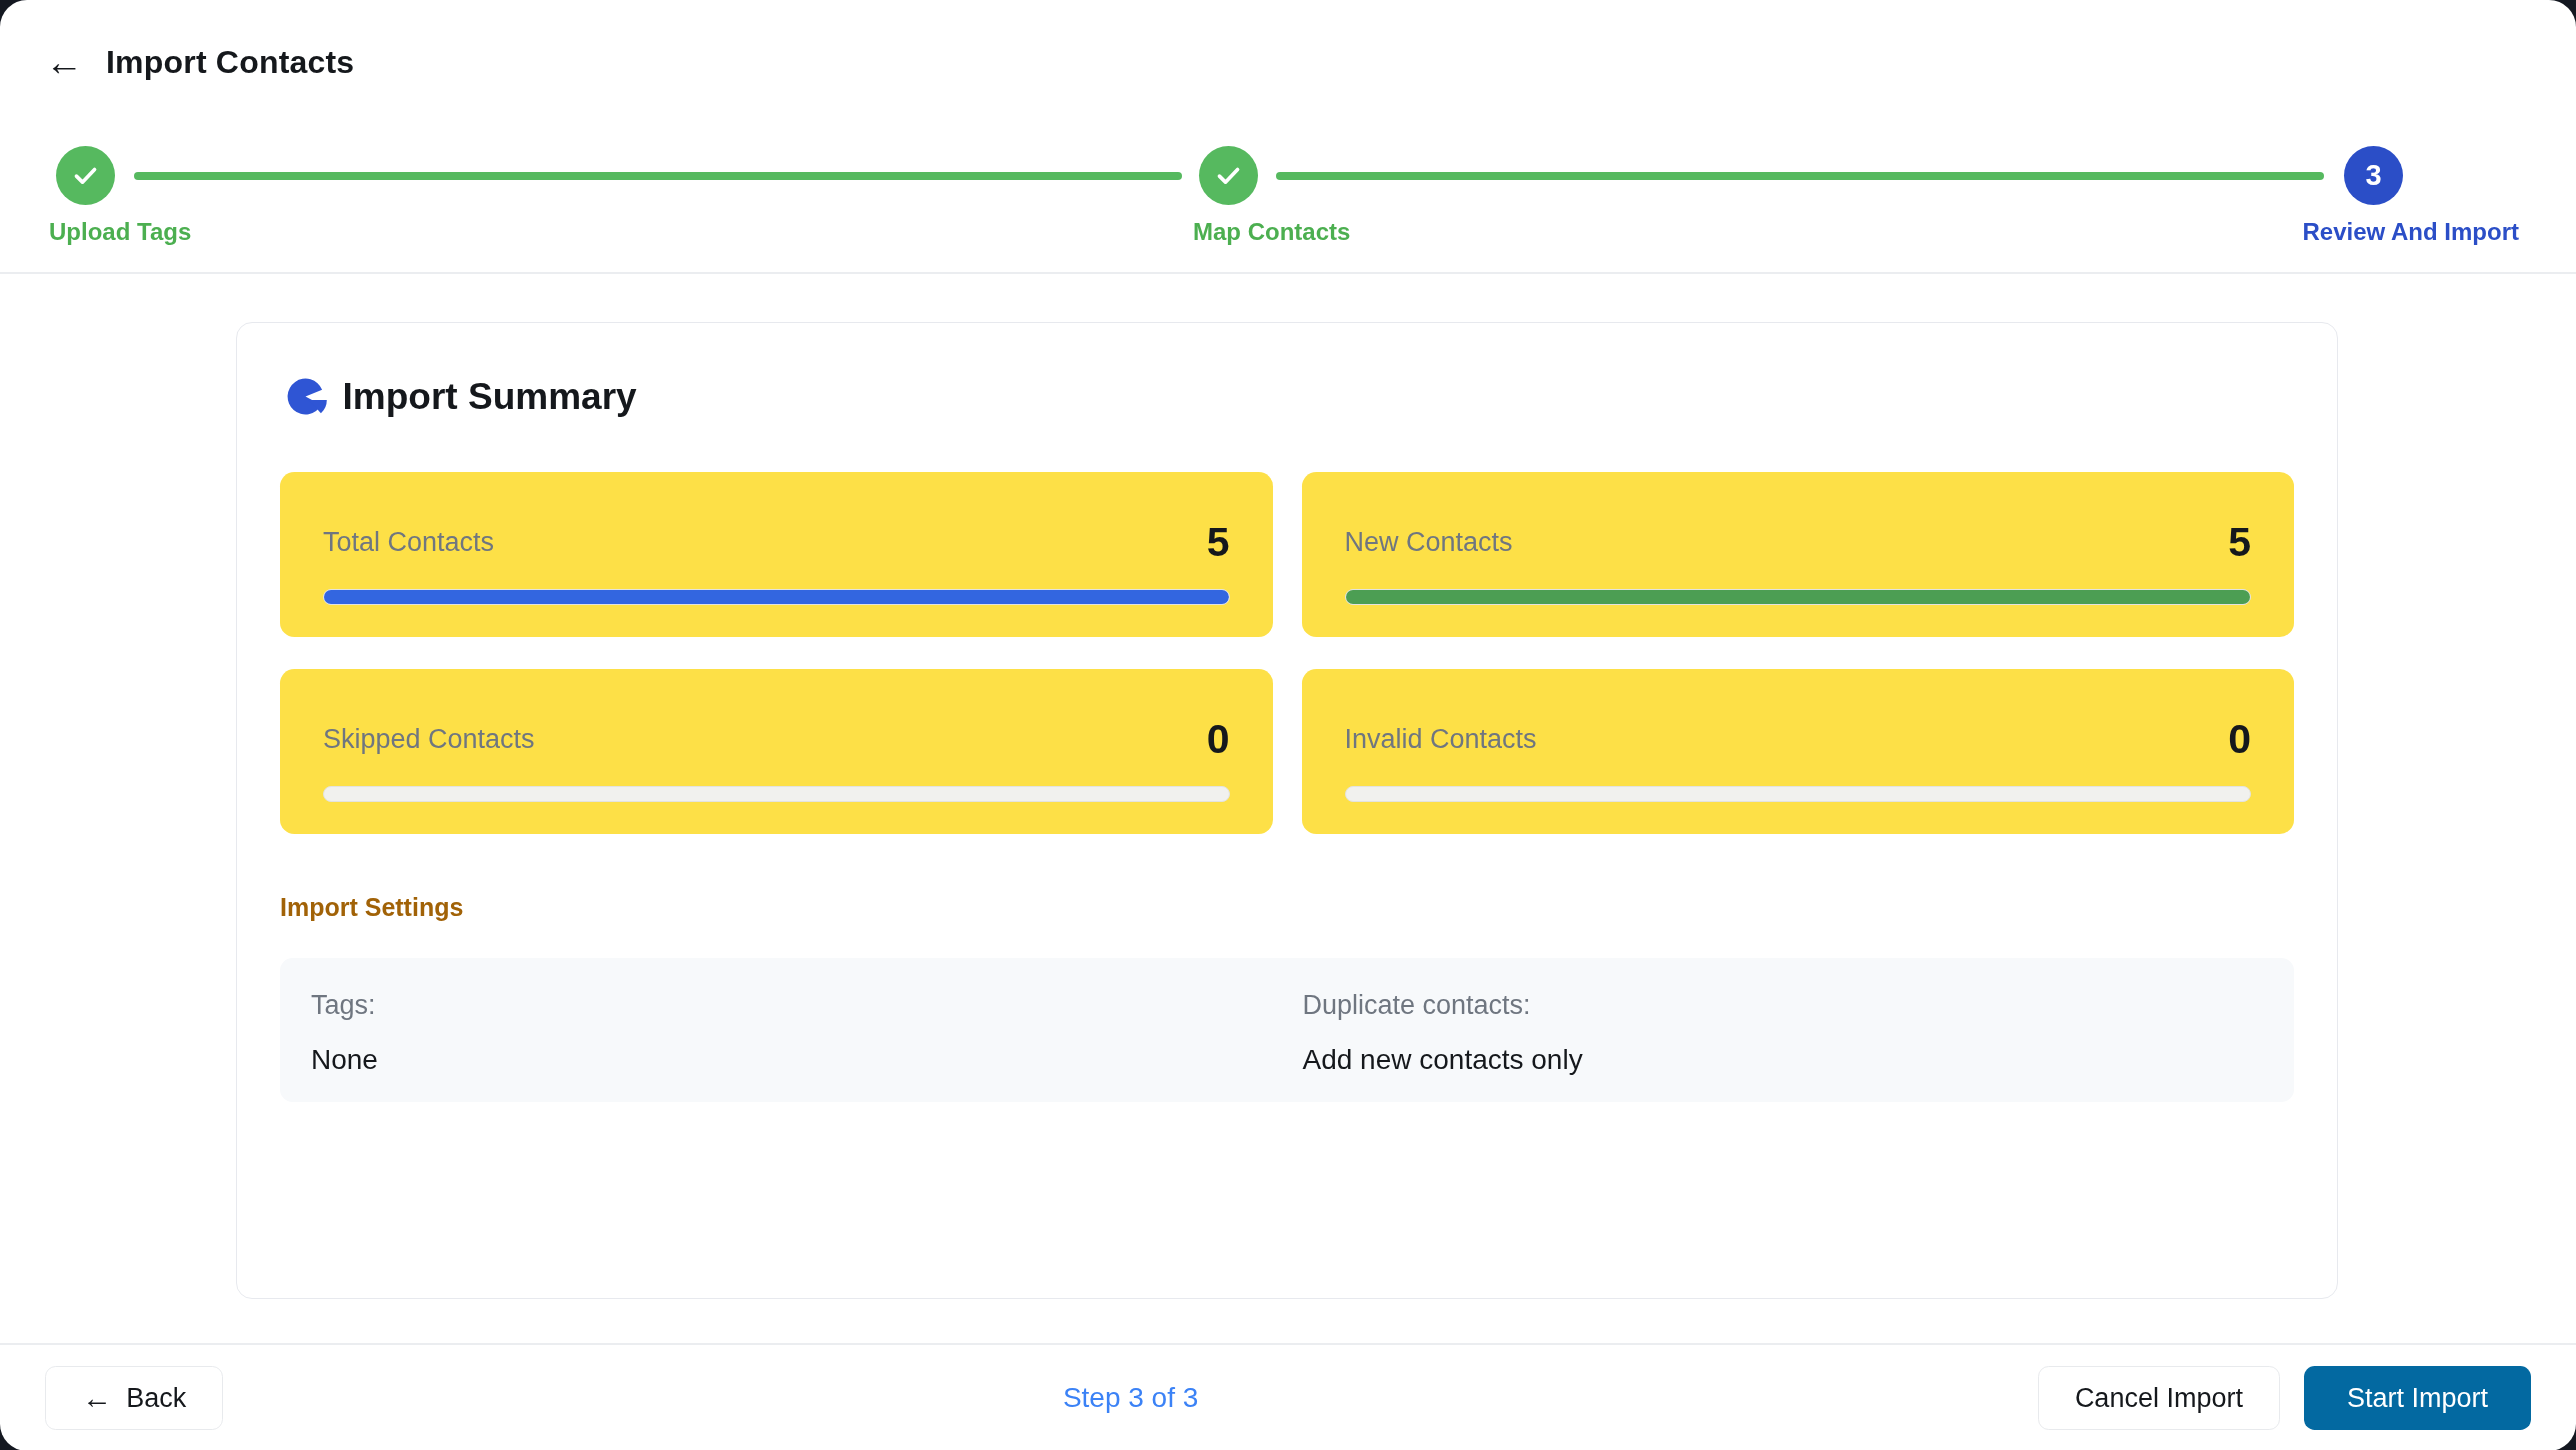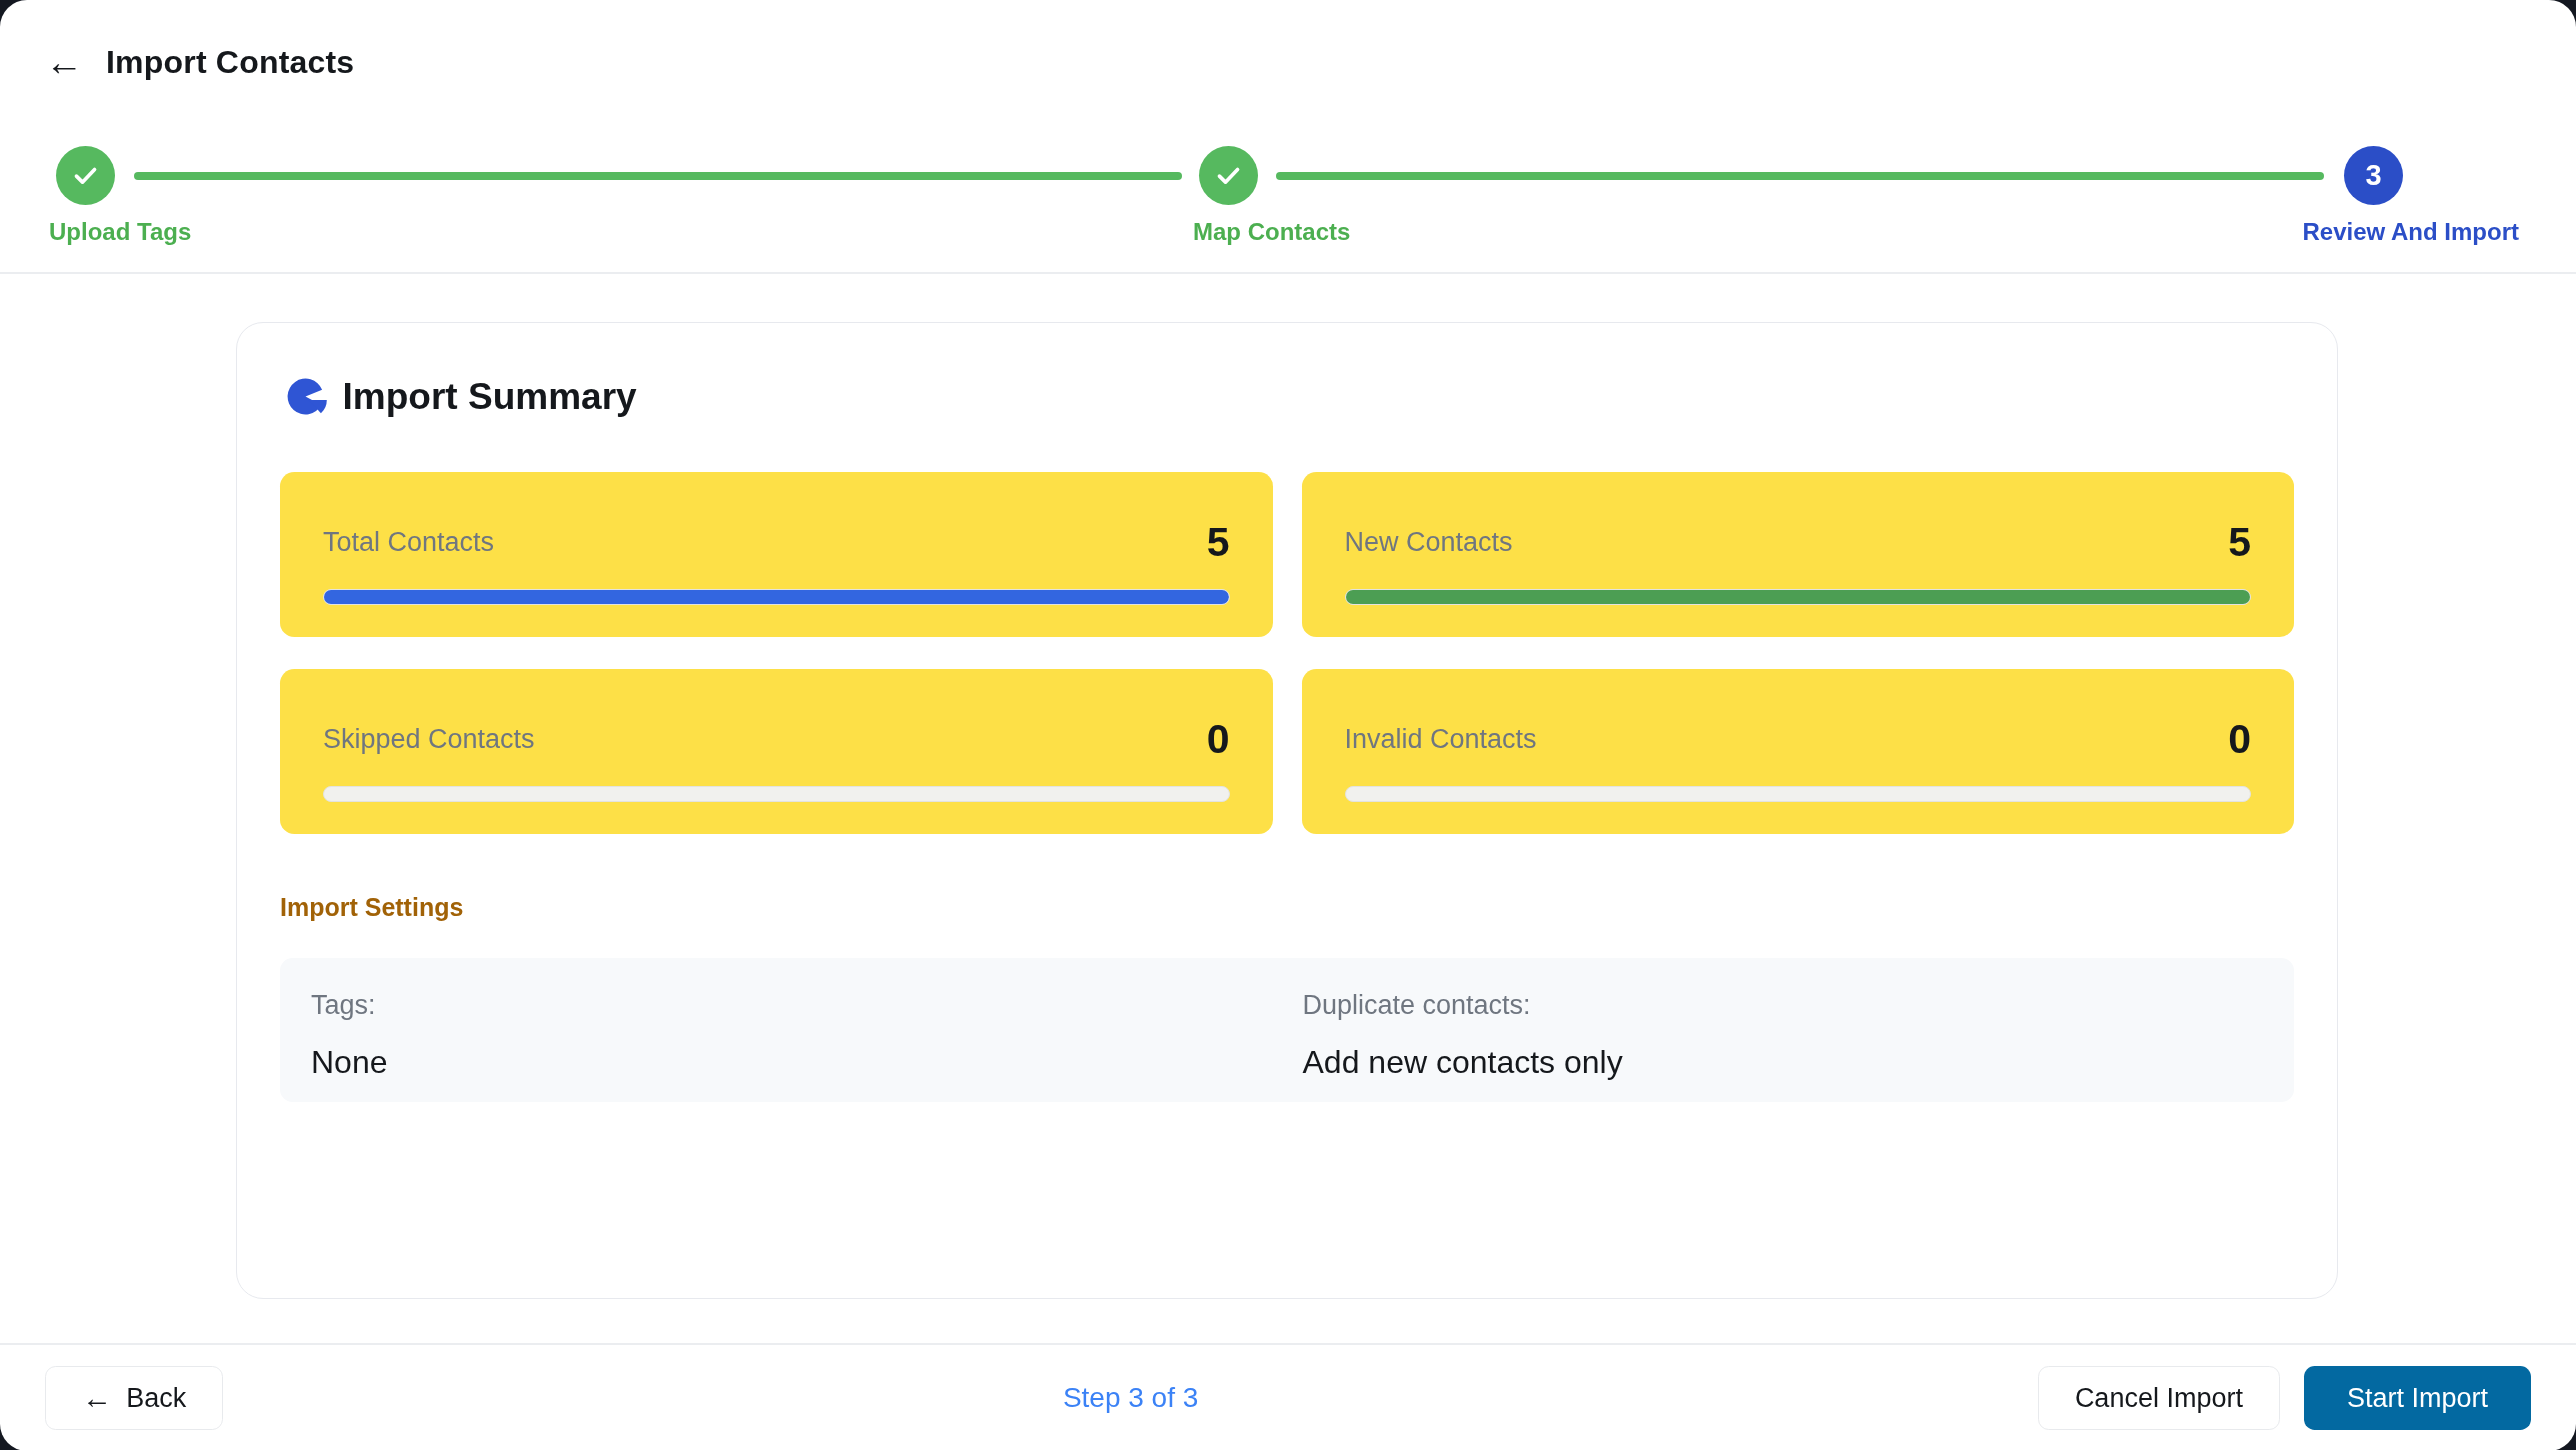--- a/index.html
+++ b/index.html
@@ -36,21 +36,21 @@
   .step-label.green { color:#4caf50; }
   .step-label.blue { color:#2b4ec7; }
   .lbl-1 { left:49px; }
   .lbl-2 { left:1193px; }
   .lbl-3 { right:57px; }
   .stepper-divider { position:absolute; top:272px; left:0; width:2576px; height:1.8px; background:#ebedf0; }
 
   
   .card {
     position:absolute; top:322px; left:236px; width:2102px; height:977px;
-    background:#fff; border:1.8px solid #e7e9ee; border-radius:27px;
+    background:#fff; border:1.8px solid #e7e9ee; border-radius:16px;
     padding:52px 43px;
   }
   .card-title-row { display:flex; align-items:center; gap:16px; margin-left:3.6px; }
   .card-title { font-size:37px; font-weight:700; color:#15181c; }
   .pie-icon { width:43px; height:43px; flex:0 0 auto; }
 
   .stats-grid {
     margin-top:54px;
     display:grid; grid-template-columns:1fr 1fr; gap:32px 29px;
   }
@@ -66,21 +66,21 @@
     background:#f1f1ee; border:0.9px solid #e3e3df; overflow:hidden; position:relative;
   }
   .stat-fill { position:absolute; top:-0.9px; left:-0.9px; bottom:-0.9px; border-radius:8px; }
 
   .settings-title { margin-top:59px; font-size:25px; font-weight:700; color:#a16207; }
   .settings-box {
     margin-top:36px; background:#f7f9fb; border-radius:12.5px; height:144px;
     display:grid; grid-template-columns:1fr 1fr; padding:32px 0 0 31px;
   }
   .setting-label { font-size:27px; color:#6f7680; }
-  .setting-value { margin-top:23px; font-size:32px; color:#15181c; }
+  .setting-value { margin-top:23px; font-size:28px; color:#15181c; }
 
   
   .footer-divider { position:absolute; top:1343px; left:0; width:2576px; height:1.8px; background:#ebedf0; }
   .footer {
     position:absolute; top:1345px; left:0; width:2576px; height:106px;
     display:flex; align-items:center; padding:0 45px; gap:24px;
   }
   .btn {
     height:64px; border-radius:10.7px; display:flex; align-items:center; justify-content:center;
     font-size:27px; font-family:"Liberation Sans", sans-serif; cursor:pointer; background:#fff;

